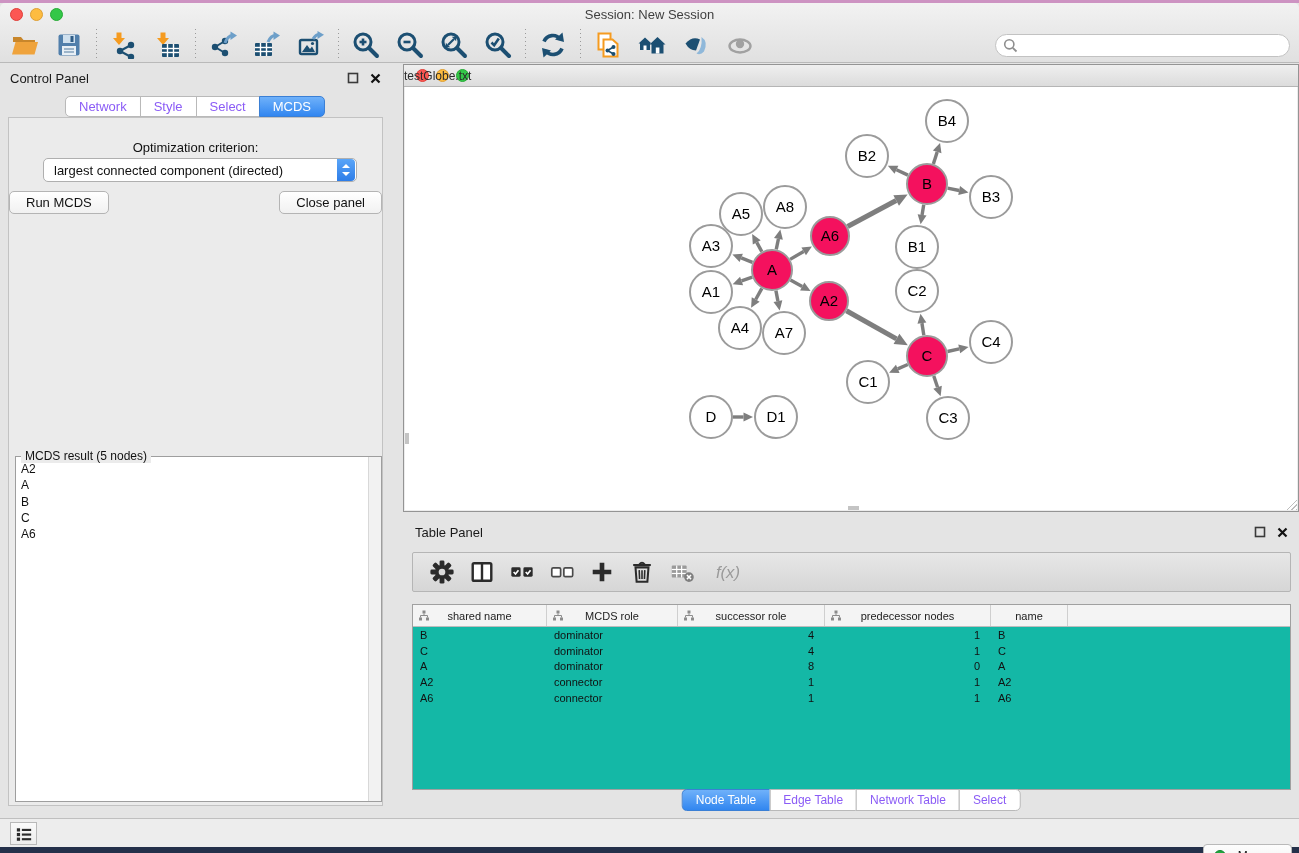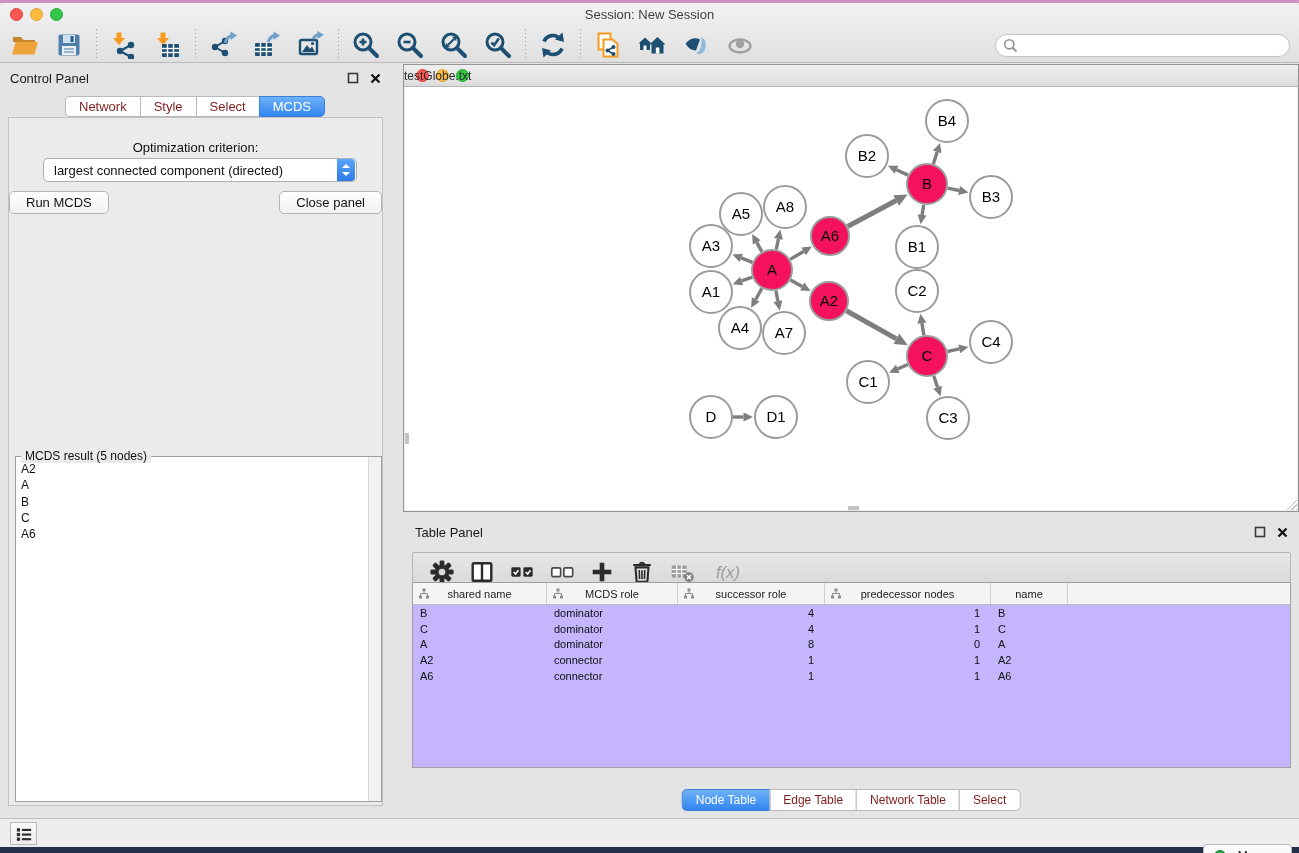--- a/index.html
+++ b/index.html
@@ -36,21 +36,21 @@
                   background:#FFFFFF; padding-left:26px; font-size:12px; outline:none; }
   .search-icon { position:absolute; left:8px; top:4px; }
 
   
   .control-panel { position:absolute; left:0; top:63px; width:390px; height:755px; background:#E4E4E4; }
   .panel-header { position:absolute; left:10px; top:8px; font-size:13px; color:#1A1A1A; }
   .panel-icons { position:absolute; right:8px; top:8px; display:flex; gap:8px; align-items:center; }
   .panel-icon-btn { width:14px; height:14px; display:flex; align-items:center; justify-content:center; }
 
   .seg-tabs { position:absolute; display:flex; }
-  .seg { background:#FFFFFF; border:1px solid #B9B9B9; margin-left:-1px; font-size:13px; color:#7f1d1d;
+  .seg { background:#FFFFFF; border:1px solid #B9B9B9; margin-left:-1px; font-size:13px; color:#8b5cf6;
          display:flex; align-items:center; justify-content:center; height:21px; padding:0 13px; }
   .seg:first-child { border-radius:5px 0 0 5px; margin-left:0; }
   .seg:last-child { border-radius:0 5px 5px 0; }
   .seg.active { background:linear-gradient(#6FB1FA,#3186F0); border-color:#3A7FD5; color:#FFFFFF; }
   .ctrl-tabs { top:33px; left:50%; transform:translateX(-50%); }
 
   .ctrl-pane { position:absolute; left:8px; top:54px; width:375px; height:689px;
                background:#EBEBEB; border:1px solid #C2C2C2; }
   .opt-label { position:absolute; top:22px; left:0; right:0; text-align:center; font-size:13px; color:#111; }
   .combo { position:absolute; left:34px; top:40px; width:314px; height:24px; background:#FFFFFF;
@@ -84,22 +84,22 @@
 
   
   .table-panel { position:absolute; left:403px; top:512px; width:896px; height:306px; background:#E4E4E4; }
   .tp-header { position:absolute; left:12px; top:13px; font-size:13px; color:#1A1A1A; }
   .tp-icons { position:absolute; right:10px; top:13px; display:flex; gap:8px; align-items:center; }
   .table-toolbar { position:absolute; left:9px; right:8px; top:40px; height:40px;
                    background:linear-gradient(#E7E7E7,#D6D6D6); border:1px solid #B5B5B5; border-radius:2px;
                    display:flex; align-items:center; gap:14px; padding-left:16px; }
   .tt-btn { height:30px; display:flex; align-items:center; justify-content:center; }
 
-  .node-table { position:absolute; left:9px; right:8px; top:70px; height:186px;
-                background:#c4b5fd; border:1px solid #A0A0A0; overflow:hidden; }
+  .node-table { position:absolute; left:9px; right:8px; top:92px; height:186px;
+                background:#14b8a6; border:1px solid #A0A0A0; overflow:hidden; }
   .nt-head { display:flex; height:22px; background:#F4F4F4; border-bottom:1px solid #BDBDBD; }
   .nt-hcell { display:flex; align-items:center; border-right:1px solid #CFCFCF; position:relative; }
   .nt-hcell .hicon { position:absolute; left:5px; top:5px; }
   .nt-hcell .hlabel { flex:1; text-align:center; font-size:11px; color:#222; }
   .nt-hfill { flex:1; background:#F4F4F4; }
   .nt-row { display:flex; height:15.7px; align-items:center; }
   .nt-cell { font-size:11px; color:#111; white-space:nowrap; overflow:hidden; }
   .al { text-align:left; padding-left:7px; }
   .ar { text-align:right; padding-right:11px; }
 

